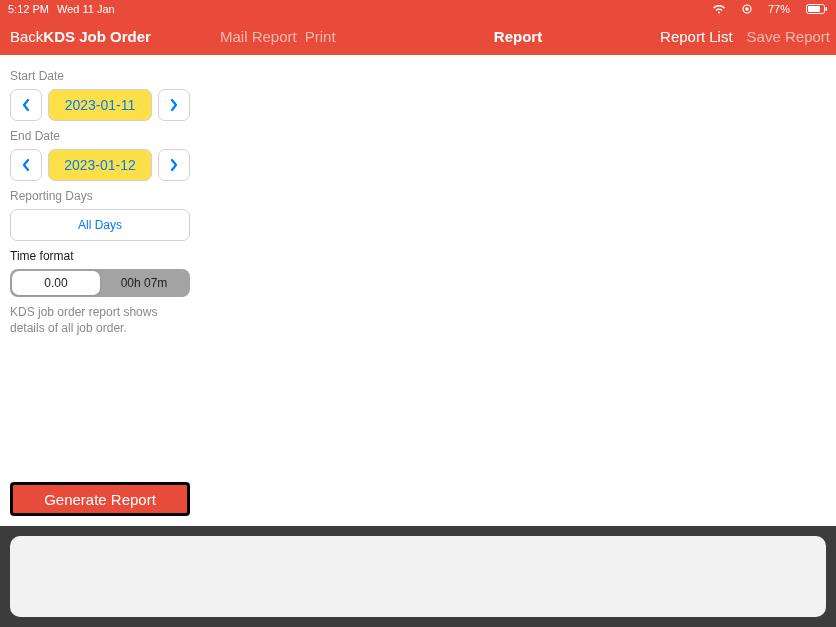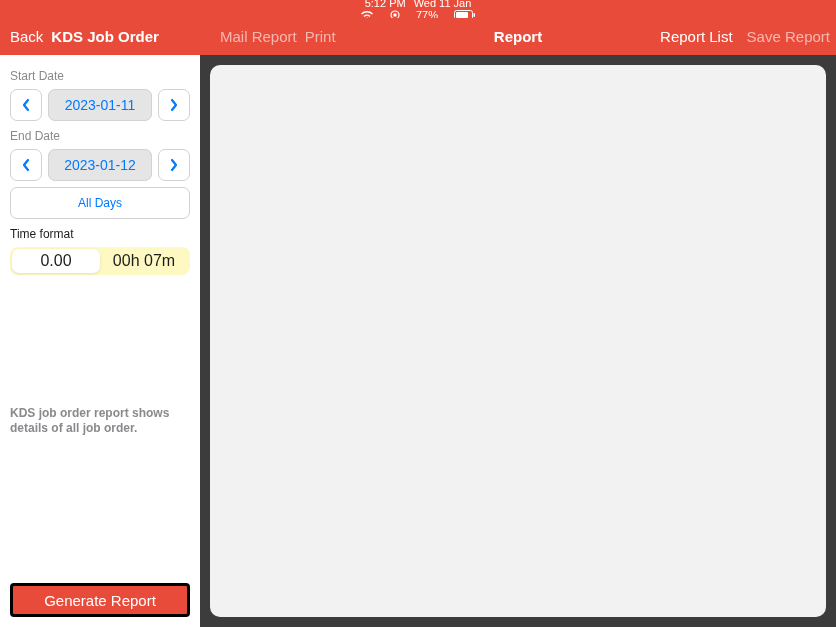--- a/index.html
+++ b/index.html
@@ -11,54 +11,54 @@
     }
     
     .statusbar {
       background: #e94b3a;
       height: 18px;
       color: #fff;
       font-size: 11px;
       display: flex;
       align-items: center;
       padding: 0 8px;
-      justify-content: center;
-      flex-direction: column;
+      justify-content: space-between;
     }
     .statusbar .left { display: flex; gap: 8px; }
     .statusbar .right { display: flex; align-items: center; gap: 16px; }
     .wifi-icon, .lock-icon, .battery-icon { display: inline-block; }
     .wifi-icon svg, .lock-icon svg, .battery-icon svg { display: block; }
     
     .header {
       background: #e94b3a;
       height: 37px;
       color: #fff;
       display: flex;
       align-items: center;
       position: relative;
     }
-    .header .left-head { display: flex; align-items: center; gap: 8px; width: 200px; padding-left: 10px; }
+    .header .left-head { display: flex; align-items: center; width: 200px; padding-left: 10px; }
     .header .back { font-size: 15px; }
     .header .title { font-size: 15px; font-weight: 600; }
     .header .mid-head {
       flex: 1; display: flex; align-items: center; position: relative;
     }
     .header .mid-left { display: flex; gap: 8px; color: #f5b8b0; font-size: 15px; padding-left: 20px; }
     .header .mid-center {
       position: absolute; left: 50%; transform: translateX(-50%);
       font-size: 15px; font-weight: 700; color: #fff;
     }
     .header .mid-right { margin-left: auto; display: flex; gap: 14px; padding-right: 6px; font-size: 15px; }
     .header .faded { color: #f5b8b0; }
     .header .normal { color: #fff; }
     
     .main {
       display: flex;
       height: calc(627px - 18px - 37px);
+      flex-direction: column;
     }
     .sidebar {
       width: 200px;
       display: flex;
       flex-direction: column;
       padding: 10px;
       gap: 4px;
       border-right: none;
       position: relative;
     }
@@ -72,21 +72,21 @@
       background: #fff;
       display: flex; align-items: center; justify-content: center;
       color: #007aff;
     }
     .step-btn svg { display: block; }
     .date-field {
       flex: 1;
       height: 32px;
       border: 1px solid #d1d1d6;
       border-radius: 7px;
-      background: #e5e5e5;
+      background: #fde047;
       color: #007aff;
       display: flex;
       align-items: center;
       justify-content: center;
       font-size: 14px;
     }
     .wide-btn {
       height: 32px;
       border: 1px solid #d1d1d6;
       border-radius: 7px;
@@ -94,45 +94,44 @@
       color: #007aff;
       display: flex;
       align-items: center;
       justify-content: center;
       font-size: 12px;
       margin-top: 2px;
     }
     .segmented {
       margin-top: 2px;
       display: flex;
-      background: #fef9c3;
+      background: #a3a3a3;
       border-radius: 8px;
       height: 28px;
-      font-size: 16px;
+      font-size: 12px;
       padding: 2px;
     }
     .segmented div {
       flex: 1;
       display: flex;
       align-items: center;
       justify-content: center;
       border-radius: 7px;
       color: #1c1c1e;
     }
     .segmented .selected {
       background: #fff;
       box-shadow: 0 1px 3px rgba(0,0,0,0.1);
     }
     .desc {
       color: #8a8a8e;
       font-size: 12px;
       line-height: 1.3;
       margin-top: auto;
       padding-bottom: 0;
-      font-weight: bold;
     }
     .generate {
       border: 3px solid #000;
       background: #e94b3a;
       color: #fff;
       height: 34px;
       border-radius: 4px;
       display: flex;
       align-items: center;
       justify-content: center;
@@ -236,20 +235,21 @@
       <div class="date-field">2023-01-12</div>
       <div class="step-btn">
         <span>
           <svg width="10" height="14" viewBox="0 0 10 14">
               <path d="M3 2l4 5-4 5" stroke="#007aff" stroke-width="2.2" fill="none" stroke-linecap="round" stroke-linejoin="round"></path>
             </svg>
         </span>
       </div>
     </div>
 
+    <div class="label">Reporting Days</div>
     <div class="wide-btn">All Days</div>
 
     <div class="label dark">Time format</div>
     <div class="segmented">
       <div class="selected">0.00</div>
       <div>00h 07m</div>
     </div>
 
     <div style="flex:1"></div>
 

